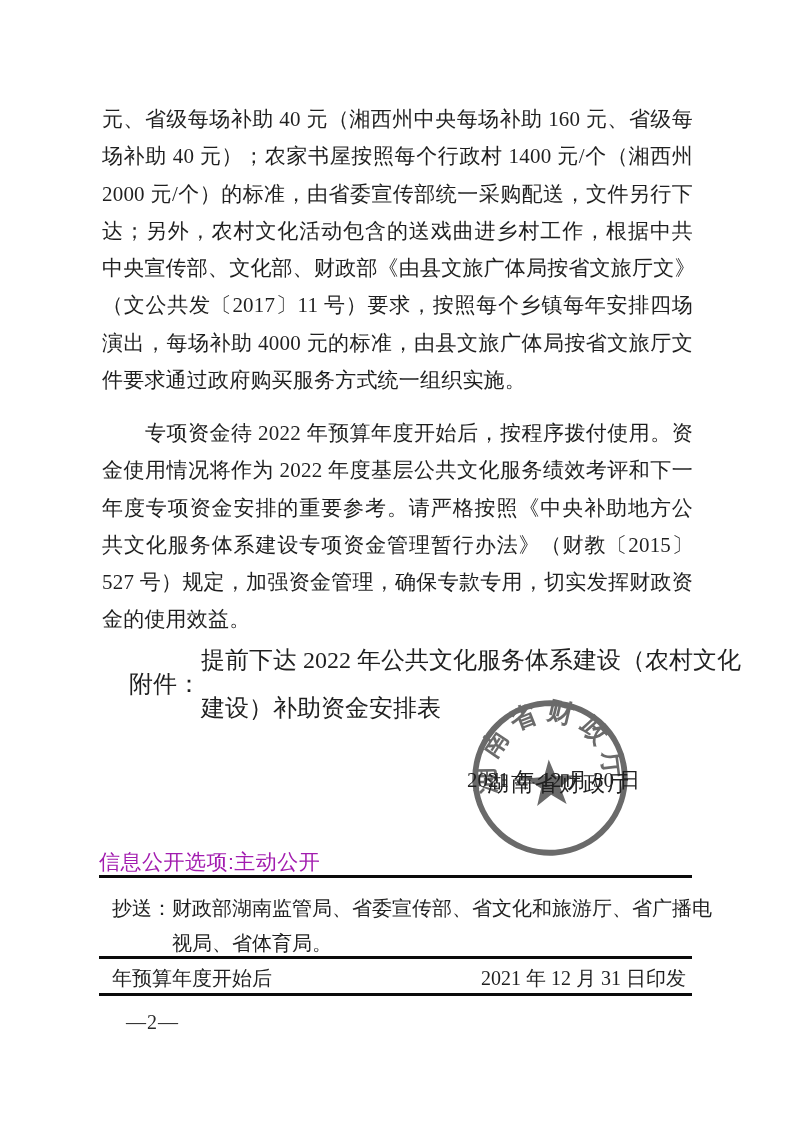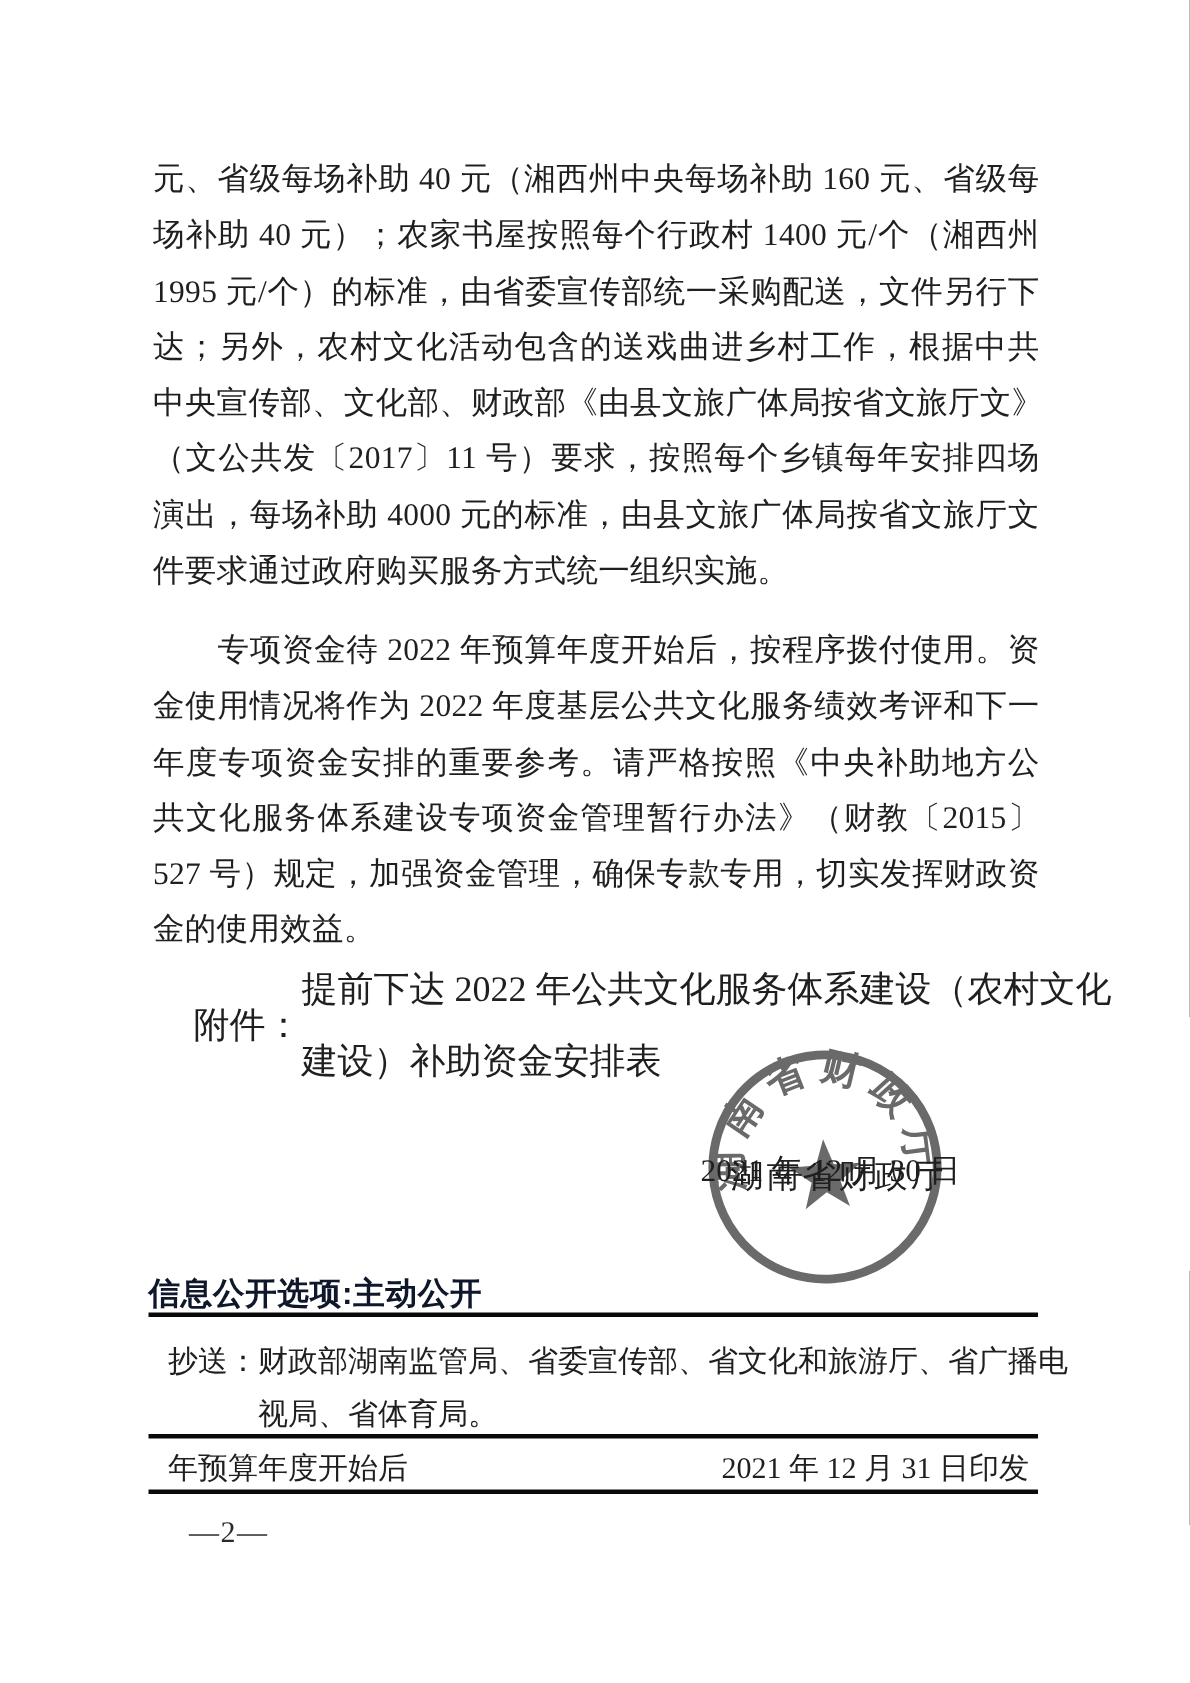--- a/index.html
+++ b/index.html
@@ -26,23 +26,23 @@
   #attachment{display:flex;font-size:24px;line-height:48px;align-items:center;}
   #attachment .att-label{white-space:nowrap;}
   #attachment .att-line{white-space:nowrap;}
   
   #seal-wrap{left:466px;top:694px;width:168px;height:168px;opacity:.82;transform:rotate(-4deg);}
   
   #sig-agency{left:487px;top:769px;font-size:22px;letter-spacing:2px;white-space:nowrap;}
   #sig-date{left:467px;top:766px;font-size:21px;white-space:nowrap;}
   
   #disclosure{
-    left:99px;top:848px;font-size:21px;font-weight:700;
+    left:99px;top:848px;font-size:21px;font-weight:400;
     font-family:"Liberation Sans","DejaVu Sans",sans-serif;
-    letter-spacing:0.5px;white-space:nowrap;color:#0f172a;
+    letter-spacing:0.5px;white-space:nowrap;color:#a21caf;
   }
   .rule{left:99px;width:593px;height:3px;background:#0a0a0a;}
   #rule1{top:875px;}
   #rule2{top:956px;}
   #rule3{top:993px;}
   #cc{left:112px;top:891px;display:flex;font-size:20px;line-height:35px;justify-content:center;}
   #cc .cc-line{white-space:nowrap;}
   #colophon{
     left:112px;top:965px;width:574px;
     display:flex;justify-content:space-between;align-items:center;
@@ -51,21 +51,21 @@
   #pagenum{left:126px;top:1011px;font-size:20px;letter-spacing:1px;color:#2a2a2a;}
 </style>
 </head>
 <body>
 
 <div id="page">
 
   <div class="abs textblock" style="top:101px;left:102px;">
     <div class="bline">元、省级每场补助 40 元（湘西州中央每场补助 160 元、省级每</div>
     <div class="bline">场补助 40 元）；农家书屋按照每个行政村 1400 元/个（湘西州</div>
-    <div class="bline">1995 元/个）的标准，由省委宣传部统一采购配送，文件另行下</div>
+    <div class="bline">2000 元/个）的标准，由省委宣传部统一采购配送，文件另行下</div>
     <div class="bline">达；另外，农村文化活动包含的送戏曲进乡村工作，根据中共</div>
     <div class="bline">中央宣传部、文化部、财政部《由县文旅广体局按省文旅厅文》</div>
     <div class="bline">（文公共发〔2017〕11 号）要求，按照每个乡镇每年安排四场</div>
     <div class="bline">演出，每场补助 4000 元的标准，由县文旅广体局按省文旅厅文</div>
     <div class="bline last">件要求通过政府购买服务方式统一组织实施。</div>
   </div>
 
   <div class="abs textblock" style="top:415px;left:102px;">
     <div class="bline indent">专项资金待 2022 年预算年度开始后，按程序拨付使用。资</div>
     <div class="bline">金使用情况将作为 2022 年度基层公共文化服务绩效考评和下一</div>

